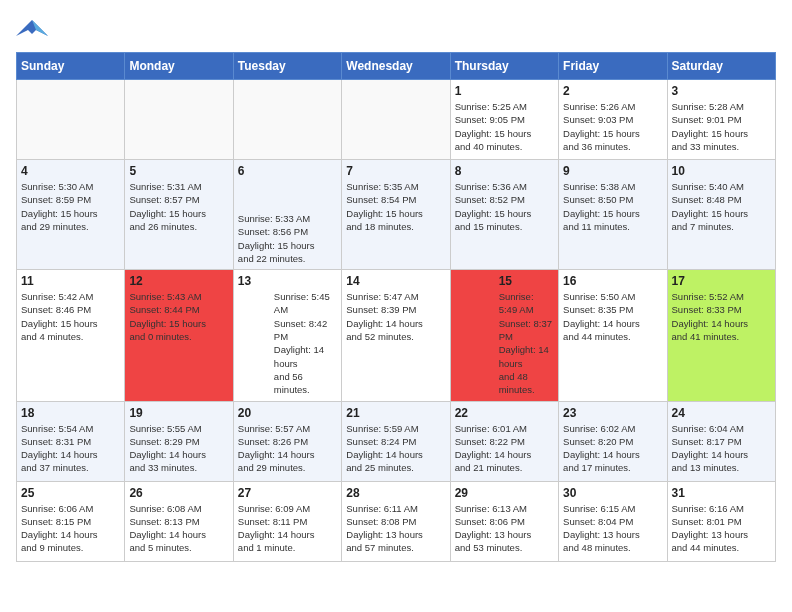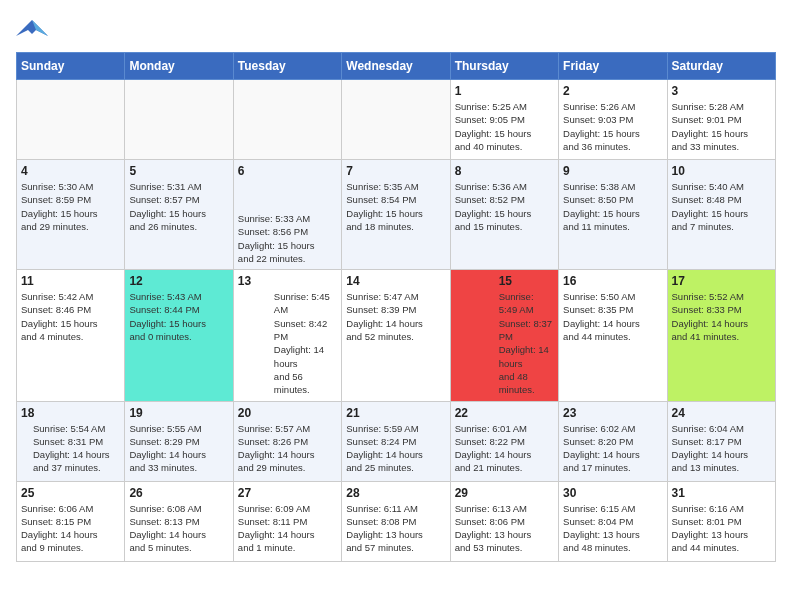--- a/index.html
+++ b/index.html
@@ -196,21 +196,21 @@
         </td>
       </tr>
       <tr>
         <td style="background: rgb(255, 255, 255);">
           <span class="day-number">11</span>
           <div class="day-info" style="white-space: pre-line;">Sunrise: 5:42 AM
 Sunset: 8:46 PM
 Daylight: 15 hours
 and 4 minutes.</div>
         </td>
-        <td style="background: #5eead4;">
+        <td style="background: #ef4444;">
           <span class="day-number">12</span>
           <div class="day-info" style="white-space: pre-line;">Sunrise: 5:43 AM
 Sunset: 8:44 PM
 Daylight: 15 hours
 and 0 minutes.</div>
         </td>
         <td style="background: rgb(255, 255, 255);">
           <span class="day-number">13</span>
           <div class="day-info" style="white-space: pre-line; margin-left: 36px;">Sunrise: 5:45 AM
 Sunset: 8:42 PM
@@ -242,21 +242,21 @@
           <span class="day-number">17</span>
           <div class="day-info" style="white-space: pre-line;">Sunrise: 5:52 AM
 Sunset: 8:33 PM
 Daylight: 14 hours
 and 41 minutes.</div>
         </td>
       </tr>
       <tr>
         <td style="background: rgb(240, 244, 251);">
           <span class="day-number">18</span>
-          <div class="day-info" style="white-space: pre-line; margin-left: 12px;">Sunrise: 5:54 AM
+          <div class="day-info" style="white-space: pre-line;">Sunrise: 5:54 AM
 Sunset: 8:31 PM
 Daylight: 14 hours
 and 37 minutes.</div>
         </td>
         <td style="background: rgb(240, 244, 251);">
           <span class="day-number">19</span>
           <div class="day-info" style="white-space: pre-line;">Sunrise: 5:55 AM
 Sunset: 8:29 PM
 Daylight: 14 hours
 and 33 minutes.</div>

